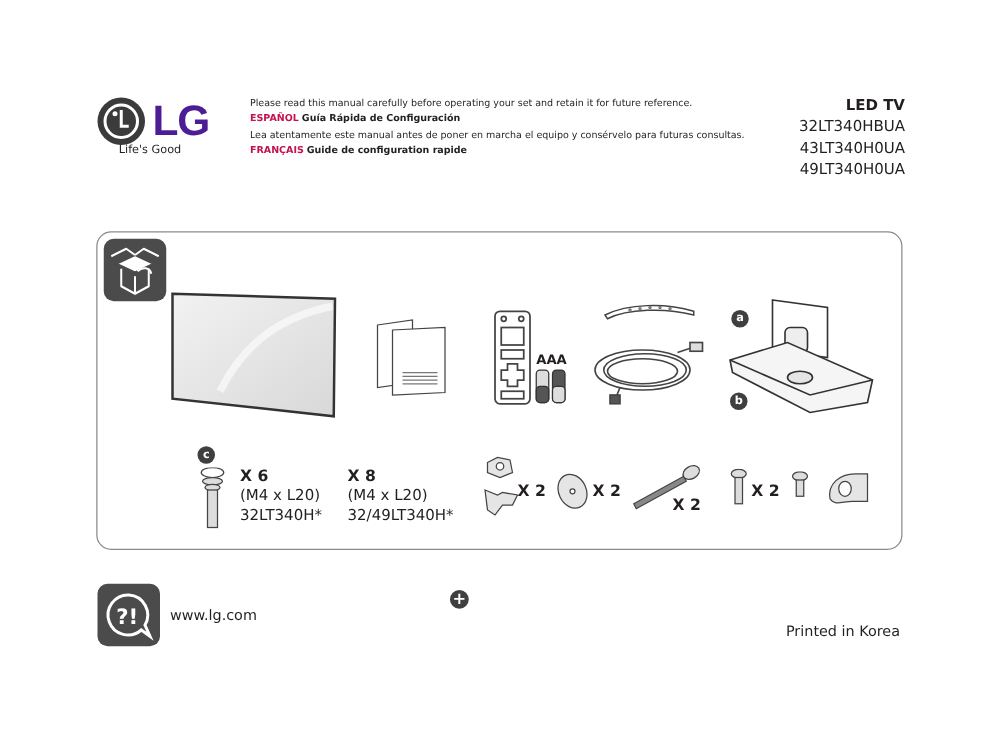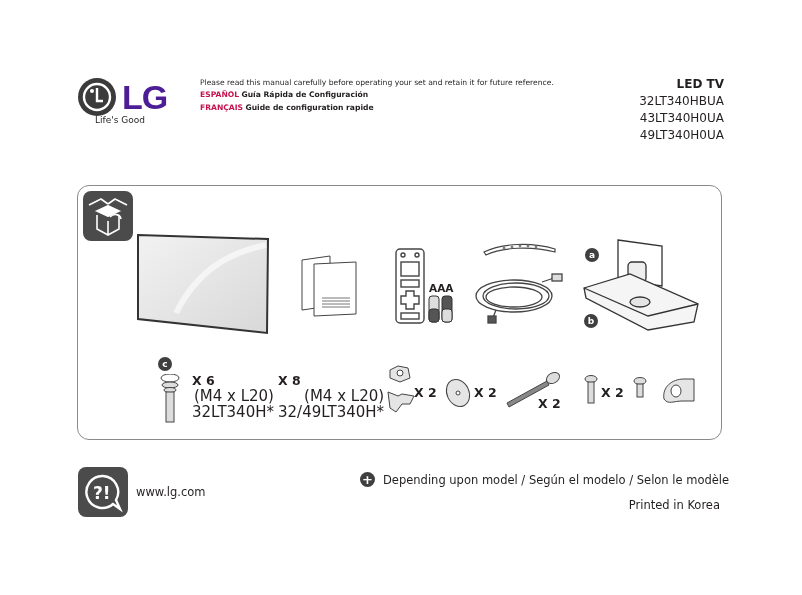--- a/index.html
+++ b/index.html
@@ -14,21 +14,21 @@
   .intro .hd{font-weight:bold;}
   .intro .lang{color:#c4124f;font-weight:bold;}
   
   .models{right:78px;top:76px;text-align:right;font-size:12px;line-height:17px;}
   .models .t{font-weight:bold;}
   
   .frame{left:77px;top:185px;width:645px;height:255px;border:1.5px solid #8a8a8a;border-radius:12px;box-sizing:border-box;}
   .box-icon{left:83px;top:191px;width:50px;height:50px;background:#4b4b4b;border-radius:8px;}
   .badge{width:14px;height:14px;border-radius:50%;background:#3f3f3f;color:#fff;font-size:9px;font-weight:bold;text-align:center;line-height:14px;}
   .qty{font-size:12.5px;font-weight:bold;}
-  .spec{font-size:15px;line-height:16px;text-align:right;}
+  .spec{font-size:12px;line-height:16px;}
   
   .help-icon{left:78px;top:467px;width:50px;height:50px;background:#4b4b4b;border-radius:8px;}
   .url{left:136px;top:485px;font-size:11.5px;}
   .note{left:360px;top:472px;font-size:11.5px;display:flex;align-items:center;gap:8px;}
   .plus{width:15px;height:15px;border-radius:50%;background:#3f3f3f;color:#fff;font-weight:bold;font-size:13px;line-height:15px;text-align:center;}
   .printed{right:82px;top:498px;font-size:11.5px;}
 </style>
 </head>
 <body>
 
@@ -39,20 +39,21 @@
     <path d="M19 10 V23 H25" fill="none" stroke="#fff" stroke-width="2.4"></path>
     <rect x="38" y="0" width="0" height="0"></rect>
   </svg>
 </div>
 <div class="abs logo-text">LG</div>
 <div class="abs tagline">Life's Good</div>
 
 <div class="abs intro">
   <div>Please read this manual carefully before operating your set and retain it for future reference.</div>
   <div><span class="lang">ESPAÑOL</span> <span class="hd">Guía Rápida de Configuración</span></div>
+  <div>Lea atentamente este manual antes de poner en marcha el equipo y consérvelo para futuras consultas.</div>
   <div><span class="lang">FRANÇAIS</span> <span class="hd">Guide de configuration rapide</span></div>
 </div>
 
 <div class="abs models">
   <div class="t">LED TV</div>
   <div>32LT340HBUA</div>
   <div>43LT340H0UA</div>
   <div>49LT340H0UA</div>
 </div>
 
@@ -215,15 +216,14 @@
 
 <div class="abs help-icon">
   <svg width="50" height="50" viewBox="0 0 50 50">
     <path d="M25 9 a16 16 0 1 0 10 28 L42 42 L38 33 A16 16 0 0 0 25 9 Z" fill="none" stroke="#fff" stroke-width="2.4"></path>
     <text x="15" y="32" font-size="17" font-weight="bold" fill="#fff" font-family="DejaVu Sans, sans-serif">?!</text>
   </svg>
 </div>
 <div class="abs url">www.lg.com</div>
 <div class="abs note">
   <span class="plus">+</span>
-  <span>Depending upon model / Según el modelo / Selon le modèle</span>
 </div>
 <div class="abs printed">Printed in Korea</div>
 
 </body></html>

